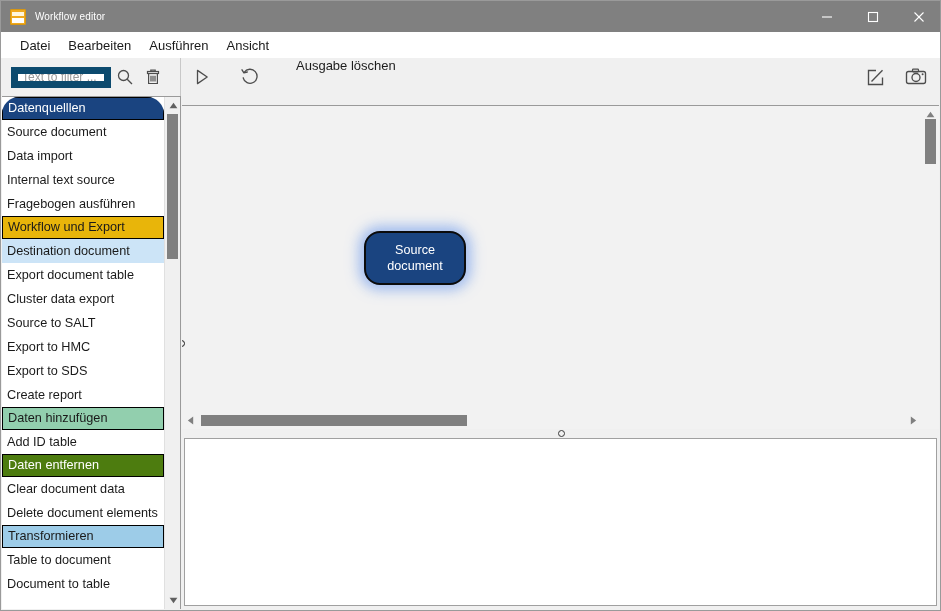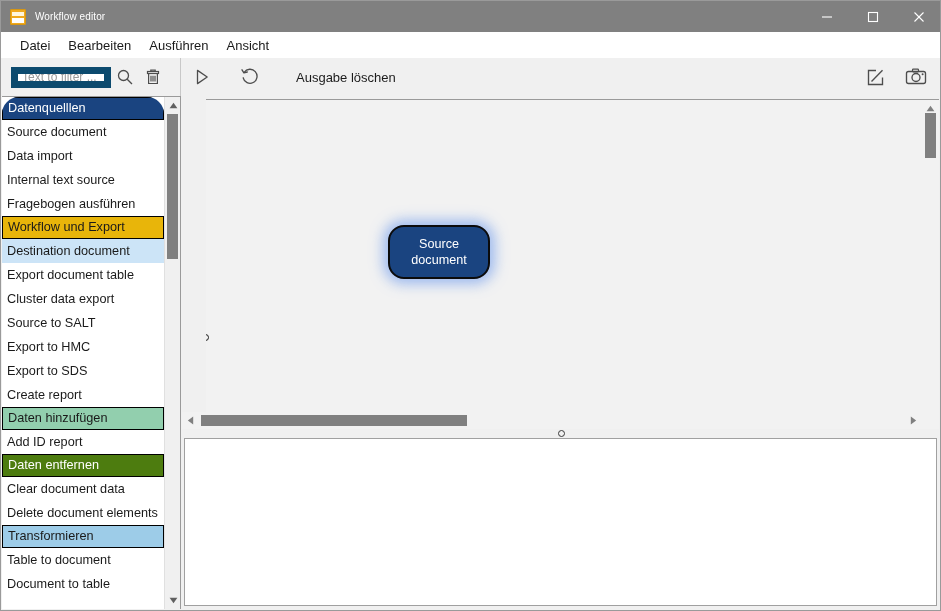--- a/index.html
+++ b/index.html
@@ -136,21 +136,21 @@
     display: flex;
     align-items: center;
     justify-content: center;
     color: #4d4d4d;
   }
   .tb-right {
     position: absolute;
     left: 181px; top: 0;
     right: 0; height: 38px;
     display: flex;
-    align-items: center;
+    align-items: flex-start;
     gap: 8px;
   }
   .tb-btn {
     width: 40px;
     height: 38px;
     display: flex;
     align-items: center;
     justify-content: center;
     color: #4d4d4d;
   }
@@ -230,27 +230,26 @@
   .sb-thumb {
     position: absolute;
     left: 2px;
     width: 11px;
     background: #808080;
   }
 
   
   .canvas-wrap {
     position: absolute;
-    left: 181px; top: 98px;
+    left: 181px; top: 104px;
     right: 1px;
     height: 332px;
     background: #0f172a;
     border-top: 1px solid #9a9a9a;
     box-sizing: border-box;
-    margin-left: 24px;
   }
   .canvas {
     position: absolute;
     left: 0; top: 0;
     right: 17px; bottom: 0;
     background: #f2f2f2;
     overflow: hidden;
   }
   .node {
     position: absolute;
@@ -458,21 +457,21 @@
         <div class="list-item">Fragebogen ausführen</div>
         <div class="list-item header" style="background: rgb(232, 181, 10); color: rgb(26, 26, 26);">Workflow und Export</div>
         <div class="list-item sel">Destination document</div>
         <div class="list-item">Export document table</div>
         <div class="list-item">Cluster data export</div>
         <div class="list-item">Source to SALT</div>
         <div class="list-item">Export to HMC</div>
         <div class="list-item">Export to SDS</div>
         <div class="list-item">Create report</div>
         <div class="list-item header" style="background: rgb(146, 207, 174); color: rgb(26, 26, 26);">Daten hinzufügen</div>
-        <div class="list-item">Add ID report</div>
+        <div class="list-item">Add ID table</div>
         <div class="list-item header" style="background: #4d7c0f; color: rgb(255, 255, 255);">Daten entfernen</div>
         <div class="list-item">Clear document data</div>
         <div class="list-item">Delete document elements</div>
         <div class="list-item header" style="background: rgb(157, 204, 232); color: rgb(26, 26, 26);">Transformieren</div>
         <div class="list-item">Table to document</div>
         <div class="list-item">Document to table</div>
       </div>
 
     <div class="sb-vert">
       <div class="sb-arrow">

